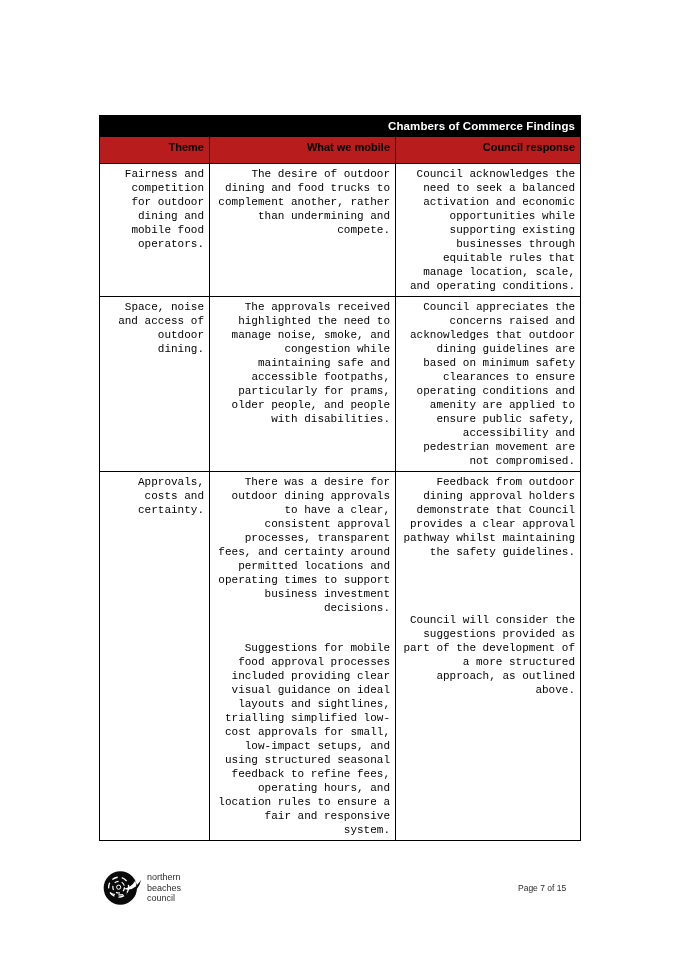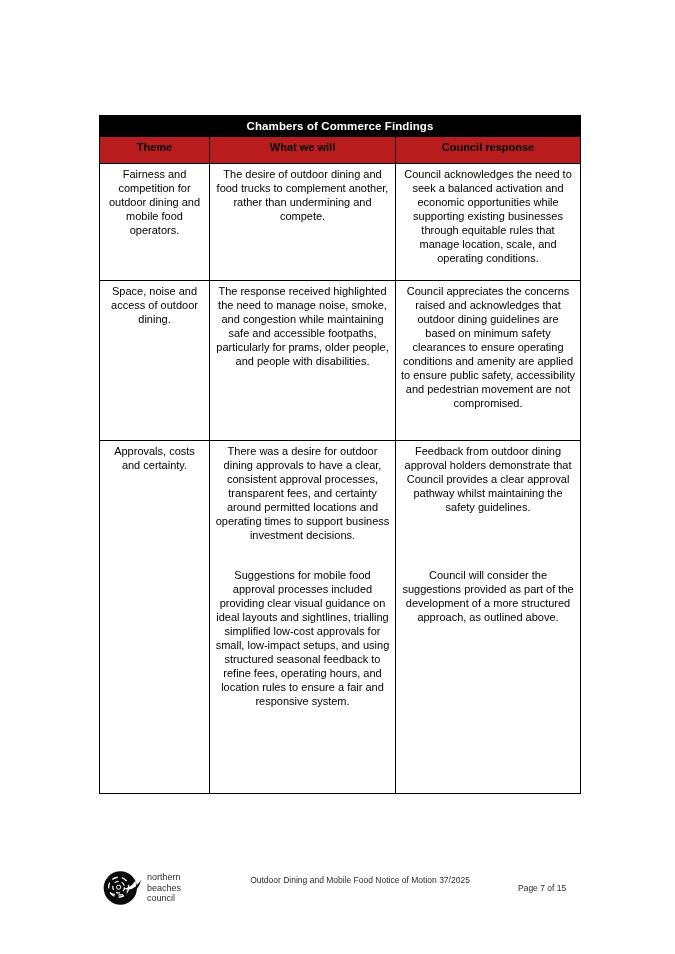--- a/index.html
+++ b/index.html
@@ -13,36 +13,36 @@
 
   
   .doc-table {
     position:absolute; left:99px; top:115px; width:481px;
     border-collapse:collapse; table-layout:fixed;
     font-size:11px; line-height:14px; color:#000;
   }
   .doc-table th, .doc-table td {
     border:1px solid #000;
     vertical-align:top;
-    text-align:center;
+    text-align:right;
     padding:3px 5px 3px 5px;
     font-weight:normal;
     overflow:hidden;
   }
   .row-title th {
     background:#000; color:#fff;
     font-weight:bold; font-size:11.5px;
     height:14px; padding-top:3px; padding-bottom:3px;
     letter-spacing:0.1px;
   }
   .row-head th { font-weight:bold; height:20px; background:#b91c1c; }
   .row-1 { height:117px; }
   .row-2 { height:160px; }
   .row-3 { height:353px; }
-  .doc-table p { margin:0; padding:0; }
+  .doc-table p { margin:0; padding:0;font-family:Liberation Mono, monospace; }
   .gap-heard { margin-top:26px !important; }
   .gap-resp  { margin-top:54px !important; }
 
   
   .footer-logo-mark { position:absolute; left:102px; top:868px; width:40px; height:40px; }
   .footer-logo-text {
     position:absolute; left:147px; top:872px;
     font-size:9px; line-height:10.5px; color:#2e2e2e;
   }
   .footer-logo-text span { display:block; }
@@ -64,42 +64,42 @@
     <col style="width:110px">
     <col style="width:186px">
     <col style="width:185px">
   </colgroup>
   <tbody>
       <tr class="row-title">
     <th colspan="3">Chambers of Commerce Findings</th>
   </tr>
   <tr class="row-head">
     <th>Theme</th>
-    <th>What we will</th>
+    <th>What we mobile</th>
     <th>Council response</th>
   </tr>
 
   <tr class="row-1">
     <td>
       <p>Fairness and competition for outdoor dining and mobile food operators.</p>
     </td>
     <td>
       <p>The desire of outdoor dining and food trucks to complement another, rather than undermining and compete.</p>
     </td>
     <td>
       <p>Council acknowledges the need to seek a balanced activation and economic opportunities while supporting existing businesses through equitable rules that manage location, scale, and operating conditions.</p>
     </td>
   </tr>
 
   <tr class="row-2">
     <td>
       <p>Space, noise and access of outdoor dining.</p>
     </td>
     <td>
-      <p>The response received highlighted the need to manage noise, smoke, and congestion while maintaining safe and accessible footpaths, particularly for prams, older people, and people with disabilities.</p>
+      <p>The approvals received highlighted the need to manage noise, smoke, and congestion while maintaining safe and accessible footpaths, particularly for prams, older people, and people with disabilities.</p>
     </td>
     <td>
       <p>Council appreciates the concerns raised and acknowledges that outdoor dining guidelines are based on minimum safety clearances to ensure operating conditions and amenity are applied to ensure public safety, accessibility and pedestrian movement are not compromised.</p>
     </td>
   </tr>
 
   <tr class="row-3">
     <td>
       <p>Approvals, costs and certainty.</p>
     </td>
@@ -130,16 +130,15 @@
   </svg>
 </div>
 
 <div class="footer-logo-text">
   <span>northern</span>
   <span>beaches</span>
   <span>council</span>
 </div>
 
 <div class="footer-center">
-  <span>Outdoor Dining and Mobile Food Notice of Motion 37/2025</span>
 </div>
 
 <div class="footer-page">Page 7 of 15</div>
 
 </body></html>

